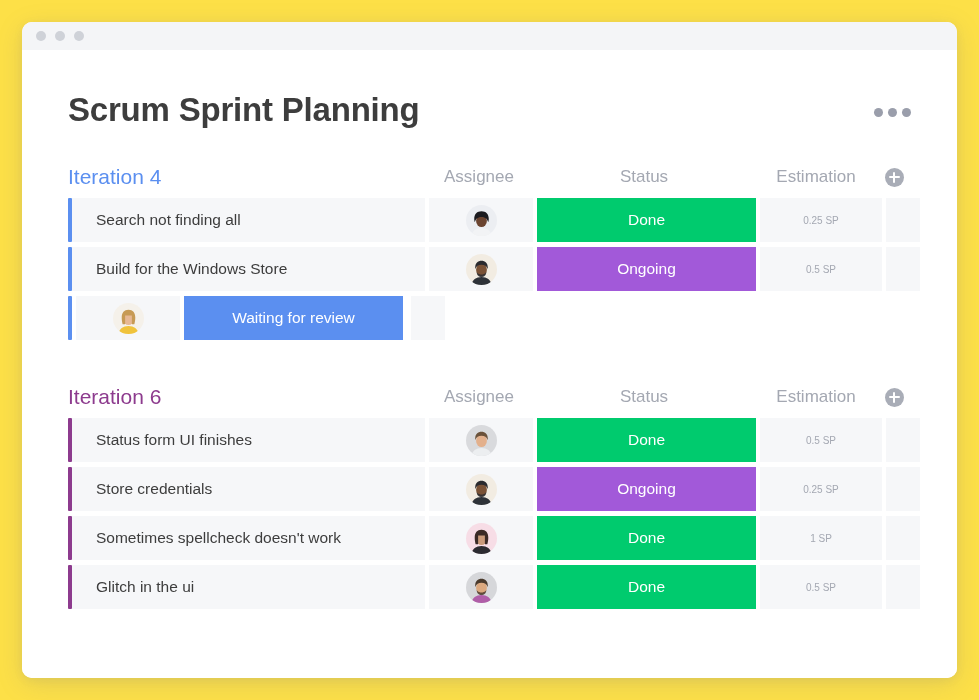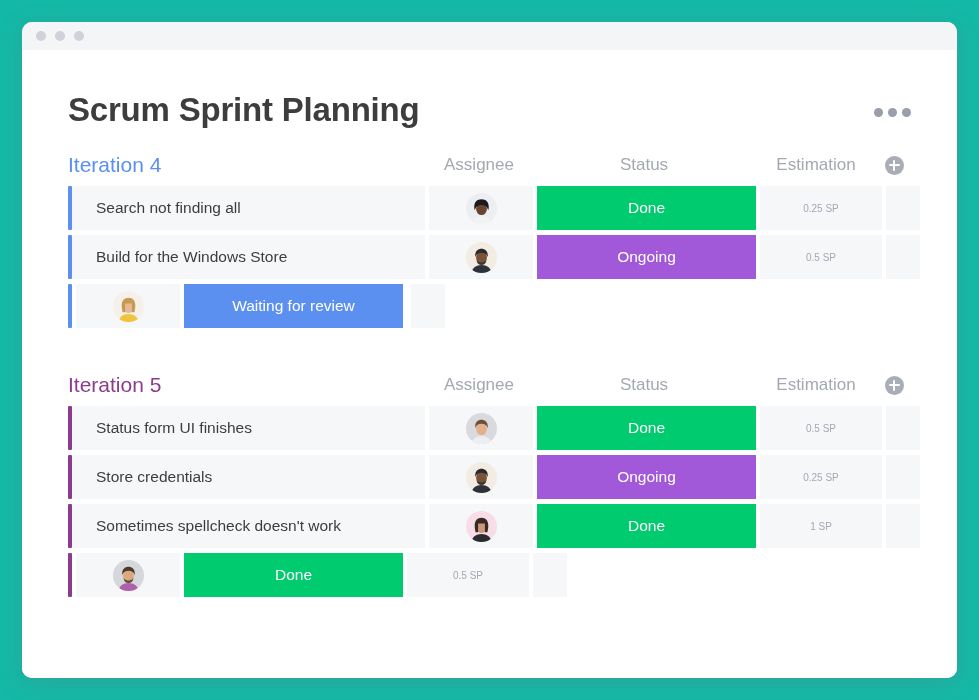--- a/index.html
+++ b/index.html
@@ -10,21 +10,21 @@
     height: 700px;
     overflow: hidden;
     background: #ffffff;
     font-family: "Liberation Sans", sans-serif;
   }
 
   .page {
     position: relative;
     width: 979px;
     height: 700px;
-    background: #14b8a6;
+    background: #fde047;
   }
 
   
   .window {
     position: absolute;
     left: 22px;
     top: 22px;
     width: 935px;
     height: 656px;
     border-radius: 10px;
@@ -79,21 +79,21 @@
     cursor: pointer;
   }
   .kebab span {
     width: 9px;
     height: 9px;
     border-radius: 50%;
     background: #9a9eab;
   }
 
   
-  .group { margin-top: 24px; }
+  .group { margin-top: 36px; }
   .group + .group { margin-top: 44px; }
 
   .group-head {
     display: flex;
     align-items: center;
     height: 26px;
     margin-bottom: 8px;
   }
 
   .group-title {
@@ -303,21 +303,21 @@
               </div>
               <div class="gap"></div>
               <div class="cell-status" style="background:#5b8ff0">Waiting for review</div>
               <div class="gap"></div>
               <div class="gap"></div>
               <div class="cell-empty"></div>
             </div>
           </div>
           <div class="group">
             <div class="group-head">
-              <div class="group-title purple">Iteration 5</div>
+              <div class="group-title purple">Iteration 6</div>
               <div class="col-head assignee">Assignee</div>
               <div class="col-head status">Status</div>
               <div class="col-head estimation">Estimation</div>
               <div class="col-head addcol">
                 <span class="add-btn"></span>
               </div>
             </div>
             <div class="row">
               <div class="accent purple"></div>
               <div class="cell-title">Status form UI finishes</div>
@@ -377,20 +377,21 @@
               </div>
               <div class="gap"></div>
               <div class="cell-status" style="background:#00cb6e">Done</div>
               <div class="gap"></div>
               <div class="cell-est">1 SP</div>
               <div class="gap"></div>
               <div class="cell-empty"></div>
             </div>
             <div class="row">
               <div class="accent purple"></div>
+              <div class="cell-title">Glitch in the ui</div>
               <div class="gap"></div>
               <div class="cell-assignee">
                 <span class="avatar">
                   <svg viewBox="0 0 32 32" xmlns="http://www.w3.org/2000/svg">
                     <rect width="32" height="32" fill="#d6d7da"></rect>
                     <path d="M6 32c0-5.2 4.6-8.2 10-8.2S26 26.8 26 32z" fill="#b05ea8"></path>
                     <ellipse cx="16" cy="16.2" rx="5.6" ry="6.6" fill="#dca97f"></ellipse>
                     <path d="M9.5 14c0-4.6 2.8-7 6.5-7s6.5 2.4 6.5 7c0 .8-.2 1.6-.2 1.6-.9-3.2-3.1-4.4-6.3-4.4s-5.4 1.2-6.3 4.4c0 0-.2-.8-.2-1.6z" fill="#4a3a2c"></path>
                     <path d="M11 18.5c0 3.2 2.2 5.2 5 5.2s5-2 5-5.2c0 0-1.2 2.6-5 2.6s-5-2.6-5-2.6z" fill="#4a3a2c" opacity="0.85"></path>
                   </svg>

